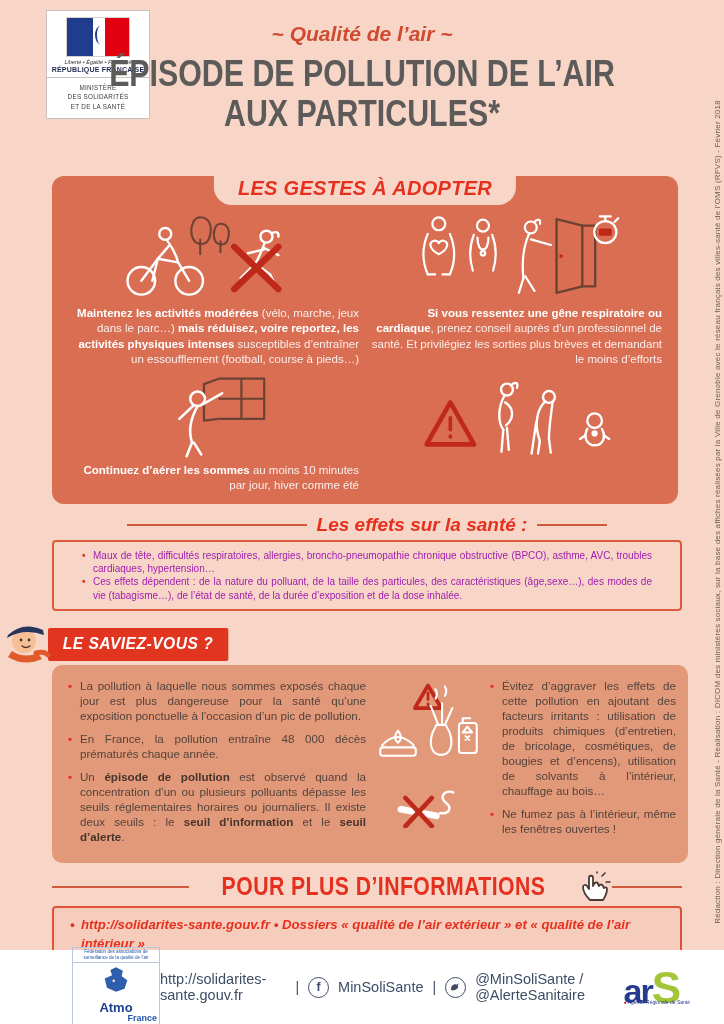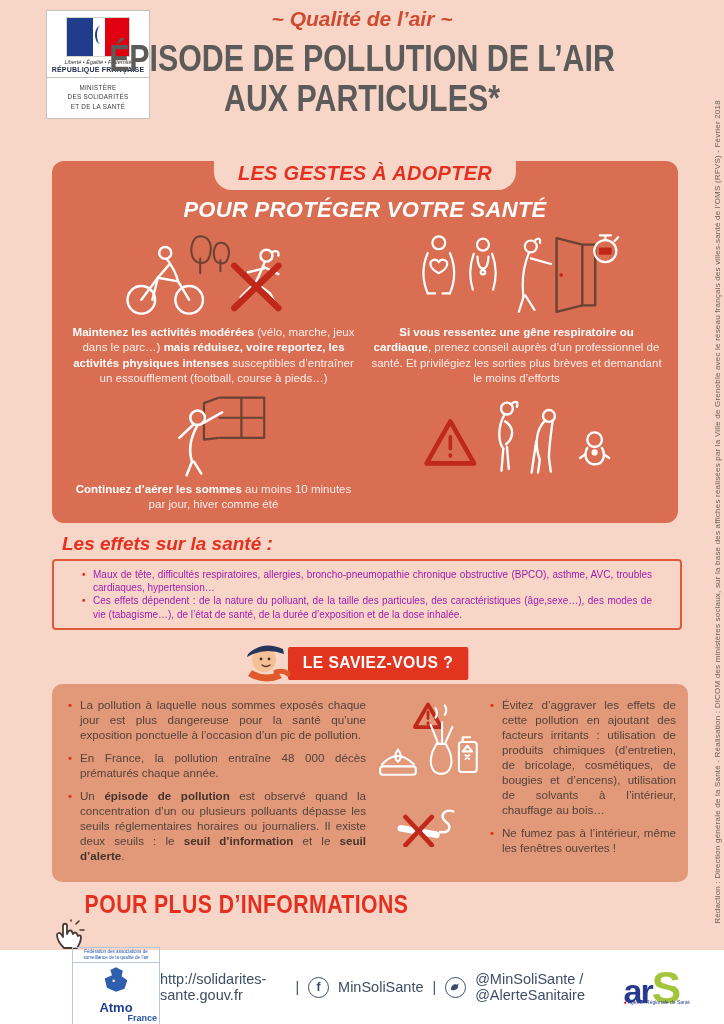--- a/index.html
+++ b/index.html
@@ -4,21 +4,21 @@
 <style>
   html,body{margin:0;padding:0;}
   body{
     width:724px;height:1024px;
     background:#f7d6c8;
     font-family:"Liberation Sans", sans-serif;
     position:relative;overflow:hidden;
     -webkit-font-smoothing:antialiased;
   }
   
-  .header{position:relative;padding-top:3px;height:142px;}
+  .header{position:relative;padding-top:18px;height:142px;}
   .gov-logo{
     position:absolute;left:46px;top:10px;width:102px;
     background:#fff;border:1px solid #c9c2bc;text-align:center;
     font-size:6px;color:#1e2a4a;
   }
   .gov-flag{display:flex;justify-content:center;gap:0;margin:6px auto 2px;width:62px;height:38px;border:1px solid #d8d2cc;}
   .gov-flag .b{width:26px;background:#203c8c;}
   .gov-flag .w{width:12px;background:#fff;position:relative;}
   .gov-flag .w:after{content:"";position:absolute;left:2px;top:8px;width:8px;height:18px;border-left:2px solid #203c8c;border-radius:50%;}
   .gov-flag .r{width:24px;background:#e1000f;}
@@ -47,37 +47,37 @@
   .gestes-tab span{font-size:20px;font-weight:bold;font-style:italic;color:#e6301f;letter-spacing:.3px;}
   .gestes-sub{
     text-align:center;color:#fff;font-size:22px;font-weight:bold;font-style:italic;
     letter-spacing:.3px;margin:2px 0 6px;
   }
   .quads{display:grid;grid-template-columns:1fr 1fr;column-gap:12px;row-gap:8px;padding:0 6px;}
   .quad{display:flex;flex-direction:column;align-items:center;}
   .qicon{display:block;}
   .qcaption{
     color:rgba(255,255,255,.88);font-size:11.5px;line-height:1.33;
-    text-align:center;margin-top:4px;max-width:300px;
+    text-align:right;margin-top:4px;max-width:300px;
   }
   .qcaption b{color:#fff;}
   
   .effets{margin:10px 42px 0 52px;}
-  .sec-title-row{display:flex;align-items:flex-start;justify-content:center;flex-direction:column;}
+  .sec-title-row{display:flex;align-items:center;justify-content:center;}
   .sec-line{height:2px;background:#cf5a3d;flex:1;max-width:180px;}
   .sec-line.short{max-width:70px;}
   .effets-title{font-size:19px;font-weight:bold;font-style:italic;color:#e6301f;margin:0 10px;white-space:nowrap;}
   .effets-box{
     border:2px solid #dd5b3a;border-radius:4px;margin-top:4px;
     padding:7px 28px;font-size:10px;color:#a21caf;line-height:1.33;
   }
   .rbullet{position:relative;padding-left:11px;text-align:justify;}
   .rbullet:before{content:"•";position:absolute;left:0;top:0;color:#e6301f;font-weight:bold;}
   
-  .saviez-badge-row{display:flex;align-items:flex-end;justify-content:center;margin-top:6px;height:44px;}
+  .saviez-badge-row{display:flex;align-items:flex-end;margin-top:6px;height:44px;font-style:italic;}
   .mascot{margin-right:-4px;margin-bottom:-2px;z-index:2;}
   .saviez-badge{
     background:#e23520;color:#fff;font-weight:bold;font-size:17px;
     letter-spacing:.5px;padding:6px 16px 7px;border-radius:2px;
     transform:scaleX(.92);transform-origin:left center;white-space:nowrap;
   }
   .saviez-body{
     margin:4px 36px 0 52px;background:#e29979;border-radius:10px;
     display:flex;gap:10px;padding:13px 12px 10px 16px;
   }
@@ -152,21 +152,20 @@
   <h1 class="main-title">
     <div>ÉPISODE DE POLLUTION DE L’AIR</div>
     <div>AUX PARTICULES*</div>
   </h1>
 </div>
 
 <section class="gestes">
   <div class="gestes-tab">
     <span>LES GESTES À ADOPTER</span>
   </div>
-  <div class="gestes-sub">POUR PROTÉGER VOTRE SANTÉ</div>
 
   <div class="quads">
 
     <div class="quad">
       <svg class="qicon" width="230" height="92" viewBox="0 0 230 100">
         <g fill="none" stroke="#6b4233" stroke-width="2.2" stroke-linecap="round">
           <path d="M100 8 c10 0 14 10 10 22 c-3 9 -14 9 -18 1 c-4 -10 0 -23 8 -23 Z"></path>
           <line x1="100" y1="32" x2="100" y2="48"></line>
           <path d="M122 15 c8 0 11 8 8 17 c-2 7 -11 7 -14 1 c-3 -8 0 -18 6 -18 Z"></path>
           <line x1="122" y1="34" x2="122" y2="46"></line>

